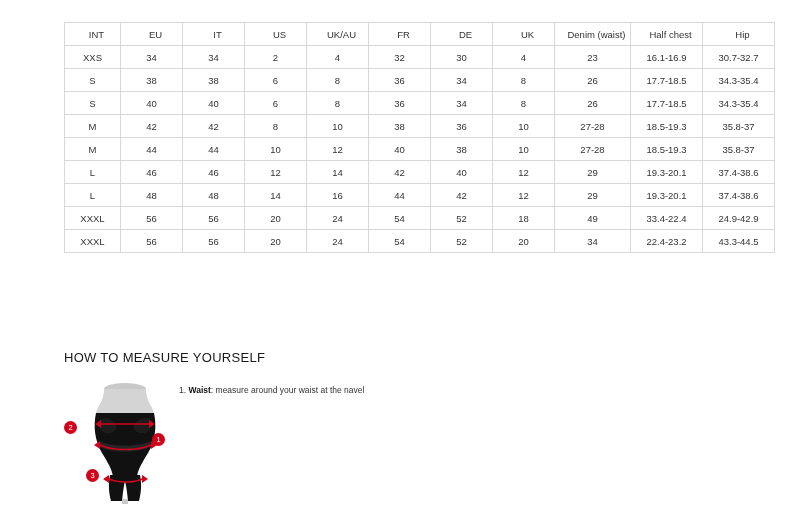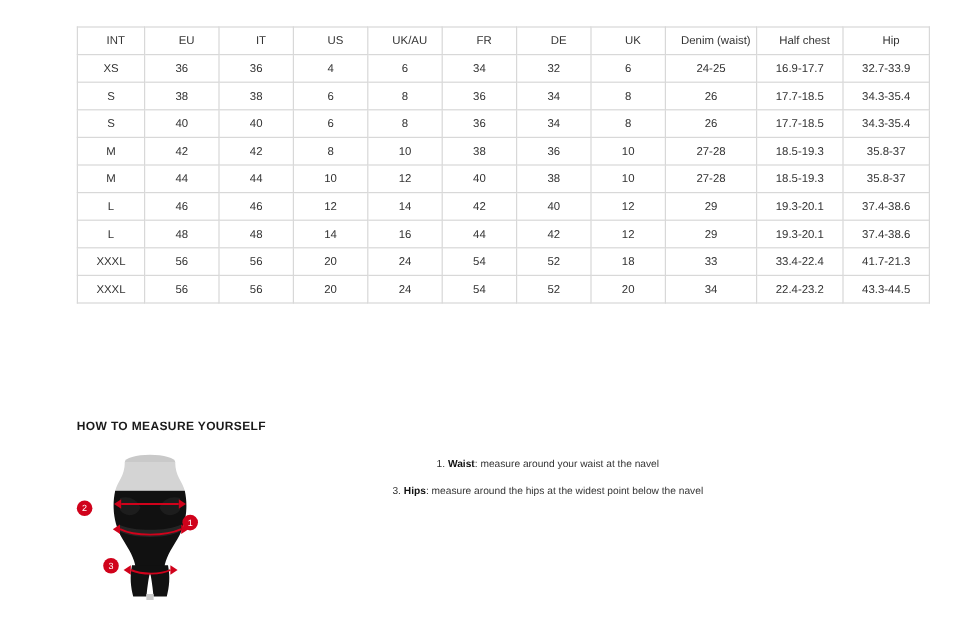--- a/index.html
+++ b/index.html
@@ -64,41 +64,40 @@
   col.c10 { width: 72px; }
 
   
   .measure-section {
     position: absolute;
     left: 64px;
     top: 350px;
     width: 670px;
   }
   .measure-title {
-    font-size: 10px;
-    font-weight: bold;
+    font-size: 13px;
+    font-weight: normal;
     letter-spacing: 0.3px;
     color: #1a1a1a;
     margin: 0 0 12px 0;
   }
   .measure-body {
     position: relative;
     display: flex;
     align-items: flex-start;
   }
   .figure-col {
     width: 115px;
     position: relative;
     height: 130px;
     flex: 0 0 115px;
   }
   .steps-col {
     padding-top: 8px;
     flex: 1 1 auto;
-    text-align: center;
   }
   .step {
     font-size: 8.5px;
     color: #333333;
     margin-bottom: 12px;
     line-height: 1.3;
   }
   .step b { color: #111111; }
 
   
@@ -157,31 +156,31 @@
           <th>FR</th>
           <th>DE</th>
           <th>UK</th>
           <th>Denim (waist)</th>
           <th>Half chest</th>
           <th>Hip</th>
         </tr>
       </thead>
       <tbody>
         <tr>
-          <td>XS</td>
-          <td>36</td>
-          <td>36</td>
+          <td>XXS</td>
+          <td>34</td>
+          <td>34</td>
+          <td>2</td>
           <td>4</td>
-          <td>6</td>
-          <td>34</td>
           <td>32</td>
-          <td>6</td>
-          <td>24-25</td>
-          <td>16.9-17.7</td>
-          <td>32.7-33.9</td>
+          <td>30</td>
+          <td>4</td>
+          <td>23</td>
+          <td>16.1-16.9</td>
+          <td>30.7-32.7</td>
         </tr>
         <tr>
           <td>S</td>
           <td>38</td>
           <td>38</td>
           <td>6</td>
           <td>8</td>
           <td>36</td>
           <td>34</td>
           <td>8</td>
@@ -256,23 +255,23 @@
         </tr>
         <tr>
           <td>XXXL</td>
           <td>56</td>
           <td>56</td>
           <td>20</td>
           <td>24</td>
           <td>54</td>
           <td>52</td>
           <td>18</td>
-          <td>33</td>
+          <td>49</td>
           <td>33.4-22.4</td>
-          <td>41.7-21.3</td>
+          <td>24.9-42.9</td>
         </tr>
         <tr>
           <td>XXXL</td>
           <td>56</td>
           <td>56</td>
           <td>20</td>
           <td>24</td>
           <td>54</td>
           <td>52</td>
           <td>20</td>
@@ -330,22 +329,18 @@
         <div class="dot dot1">1</div>
         <div class="dot dot2">2</div>
         <div class="dot dot3">3</div>
       </div>
 
       <div class="steps-col">
         <div class="step">
           <span>1.</span>
           <b>Waist</b><span>: measure around your waist at the navel</span>
         </div>
-        <div class="step">
-          <span>3.</span>
-          <b>Hips</b><span>: measure around the hips at the widest point below the navel</span>
-        </div>
       </div>
 
     </div>
   </div>
 
 </div>
 
 </body></html>

